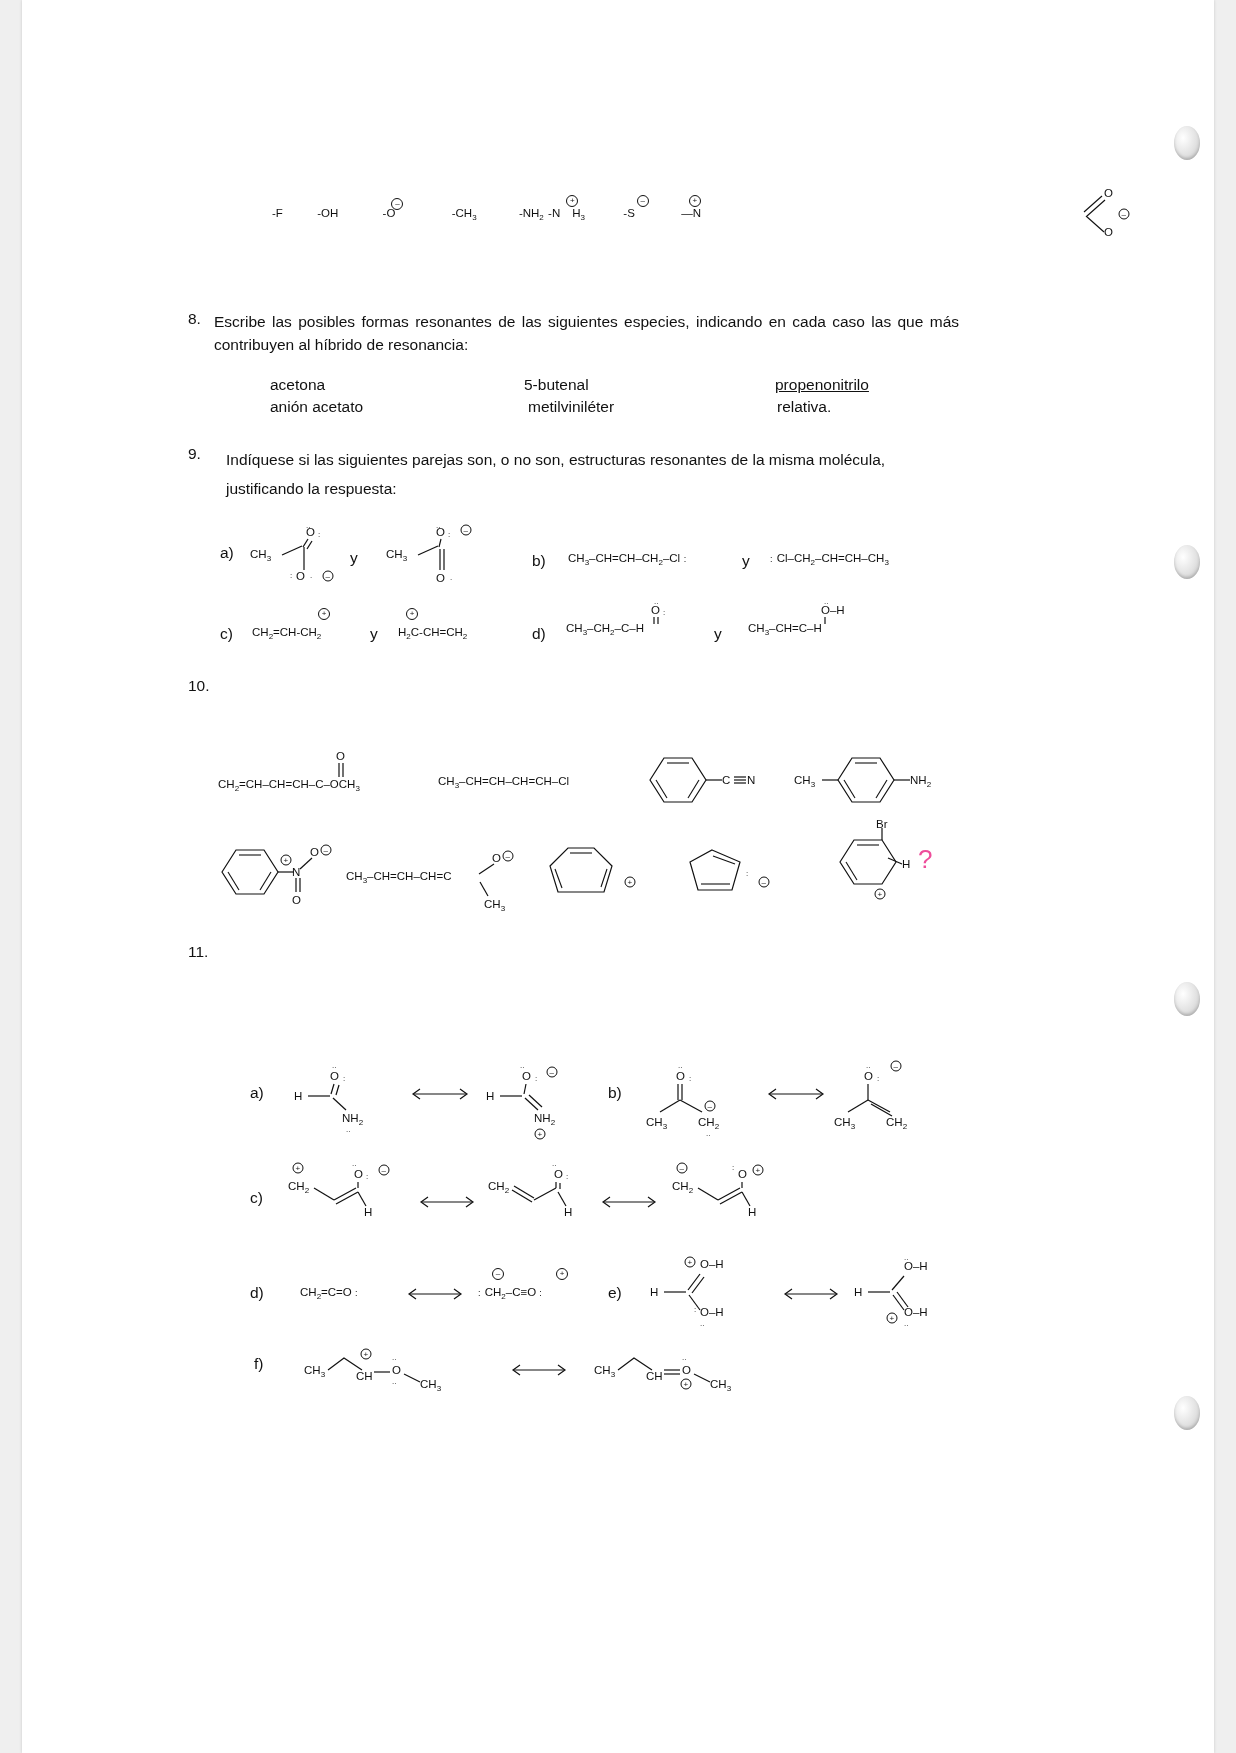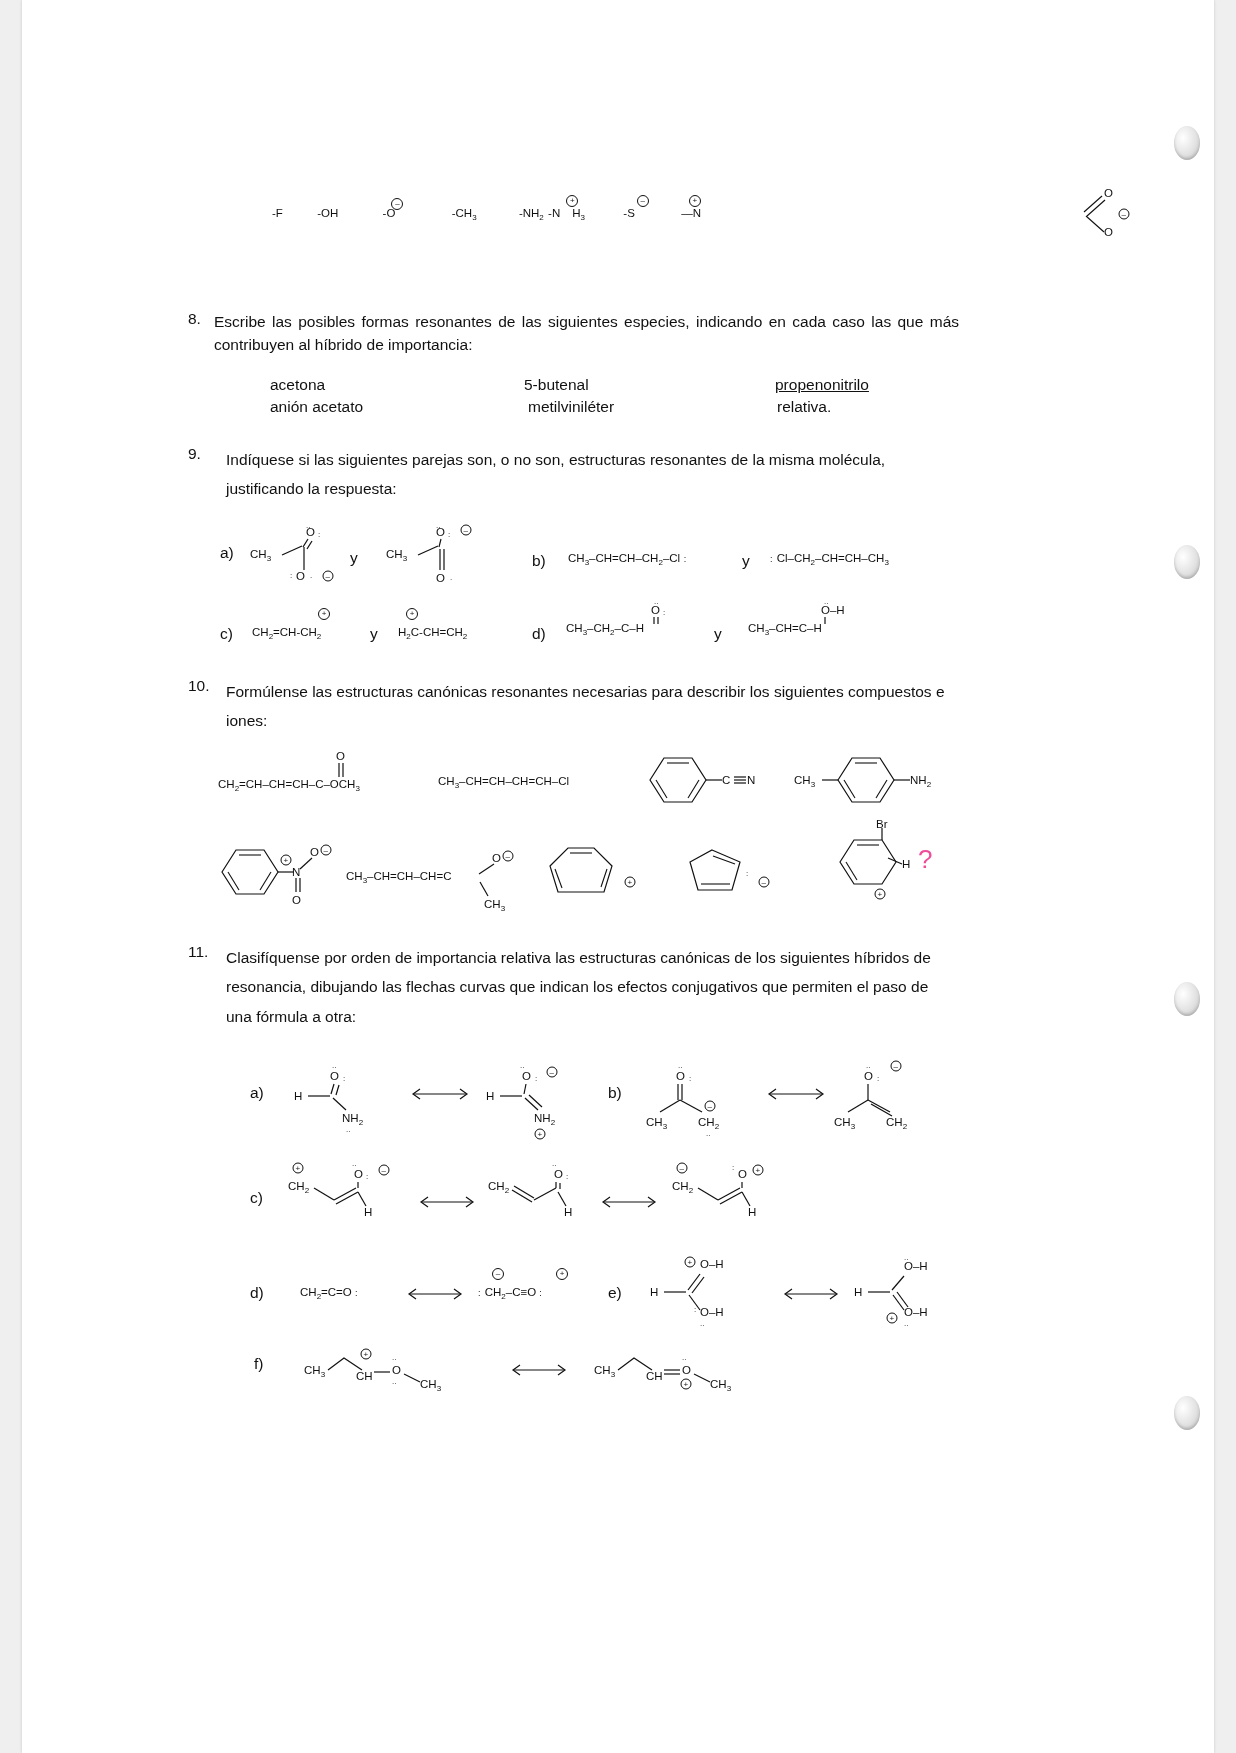--- a/index.html
+++ b/index.html
@@ -77,21 +77,21 @@
       <text class="bondtxt" x="24" y="9">O</text>
       <line x1="6" y1="28" x2="24" y2="44" stroke="#111" stroke-width="1.2"></line>
       <text class="bondtxt" x="24" y="48">O</text>
       <circle cx="44" cy="26" r="5" fill="none" stroke="#111" stroke-width="1"></circle>
       <text class="bondtxt-s" x="41.5" y="29">–</text>
     </svg>
   </div>
 
 
   <div class="num" style="left:166px;top:310px;">8.</div>
-  <div class="blk txt" style="left:192px;top:310px;width:745px;text-align:justify;">Escribe las posibles formas resonantes de las siguientes especies, indicando en cada caso las que más contribuyen al híbrido de importancia:</div>
+  <div class="blk txt" style="left:192px;top:310px;width:745px;text-align:justify;">Escribe las posibles formas resonantes de las siguientes especies, indicando en cada caso las que más contribuyen al híbrido de resonancia:</div>
 
   <div class="blk txt" style="left:248px;top:373px;">acetona</div>
   <div class="blk txt" style="left:502px;top:373px;">5-butenal</div>
   <div class="blk txt" style="left:753px;top:373px;text-decoration:underline;">propenonitrilo</div>
   <div class="blk txt" style="left:248px;top:395px;">anión acetato</div>
   <div class="blk txt" style="left:506px;top:395px;">metilviniléter</div>
   <div class="blk txt" style="left:755px;top:395px;">relativa.</div>
 
   <div class="num" style="left:166px;top:445px;">9.</div>
   <div class="blk txt" style="left:204px;top:445px;width:700px;line-height:1.9;">Indíquese si las siguientes parejas son, o no son, estructuras resonantes de la misma molécula, justificando la respuesta:</div>
@@ -165,21 +165,20 @@
   <div style="position:absolute;left:726px;top:596px;">
     <svg width="180" height="50">
       <text class="bondtxt" x="0" y="36">CH<tspan class="bondtxt-s" dy="3">3</tspan><tspan dy="-3">–CH=C–H</tspan></text>
       <text class="bondtxt-s" x="76" y="8">..</text>
       <text class="bondtxt" x="73" y="18">O–H</text>
       <line x1="77" y1="21" x2="77" y2="28" stroke="#111" stroke-width="1.2"></line>
     </svg>
   </div>
 
   <div class="num" style="left:166px;top:677px;">10.</div>
-  <div class="blk txt" style="left:204px;top:677px;width:730px;line-height:1.9;">Formúlense las estructuras canónicas resonantes necesarias para describir los siguientes compuestos e iones:</div>
 
   <div style="position:absolute;left:196px;top:744px;">
     <svg width="200" height="54">
       <text class="bondtxt" x="0" y="44">CH<tspan class="bondtxt-s" dy="3">2</tspan><tspan dy="-3">=CH–CH=CH–C–OCH</tspan><tspan class="bondtxt-s" dy="3">3</tspan></text>
       <text class="bondtxt" x="118" y="16">O</text>
       <line x1="121" y1="19" x2="121" y2="33" stroke="#111" stroke-width="1.2"></line>
       <line x1="125" y1="19" x2="125" y2="33" stroke="#111" stroke-width="1.2"></line>
     </svg>
   </div>
   <div class="chem" style="position:absolute;left:416px;top:775px;">
@@ -271,21 +270,20 @@
       <text class="bondtxt" x="54" y="6">Br</text>
       <line x1="66" y1="36" x2="80" y2="42" stroke="#111" stroke-width="1.2"></line>
       <text class="bondtxt" x="80" y="46">H</text>
       <circle cx="58" cy="72" r="5" fill="none" stroke="#111" stroke-width="1"></circle>
       <text class="bondtxt-s" x="55.5" y="75">+</text>
     </svg>
   </div>
   <div class="pink" style="position:absolute;left:896px;top:844px;">?</div>
 
   <div class="num" style="left:166px;top:943px;">11.</div>
-  <div class="blk txt" style="left:204px;top:943px;width:730px;line-height:1.9;">Clasifíquense por orden de importancia relativa las estructuras canónicas de los siguientes híbridos de resonancia, dibujando las flechas curvas que indican los efectos conjugativos que permiten el paso de una fórmula a otra:</div>
 
   <div class="blk txt" style="left:228px;top:1081px;">a)</div>
   <div style="position:absolute;left:272px;top:1056px;">
     <svg width="120" height="80">
       <text class="bondtxt" x="0" y="44">H</text>
       <line x1="14" y1="40" x2="36" y2="40" stroke="#111" stroke-width="1.2"></line>
       <text class="bondtxt-s" x="38" y="12">..</text>
       <text class="bondtxt" x="36" y="24">O</text>
       <text class="bondtxt-s" x="49" y="25">:</text>
       <line x1="37" y1="38" x2="40" y2="28" stroke="#111" stroke-width="1.2"></line>

